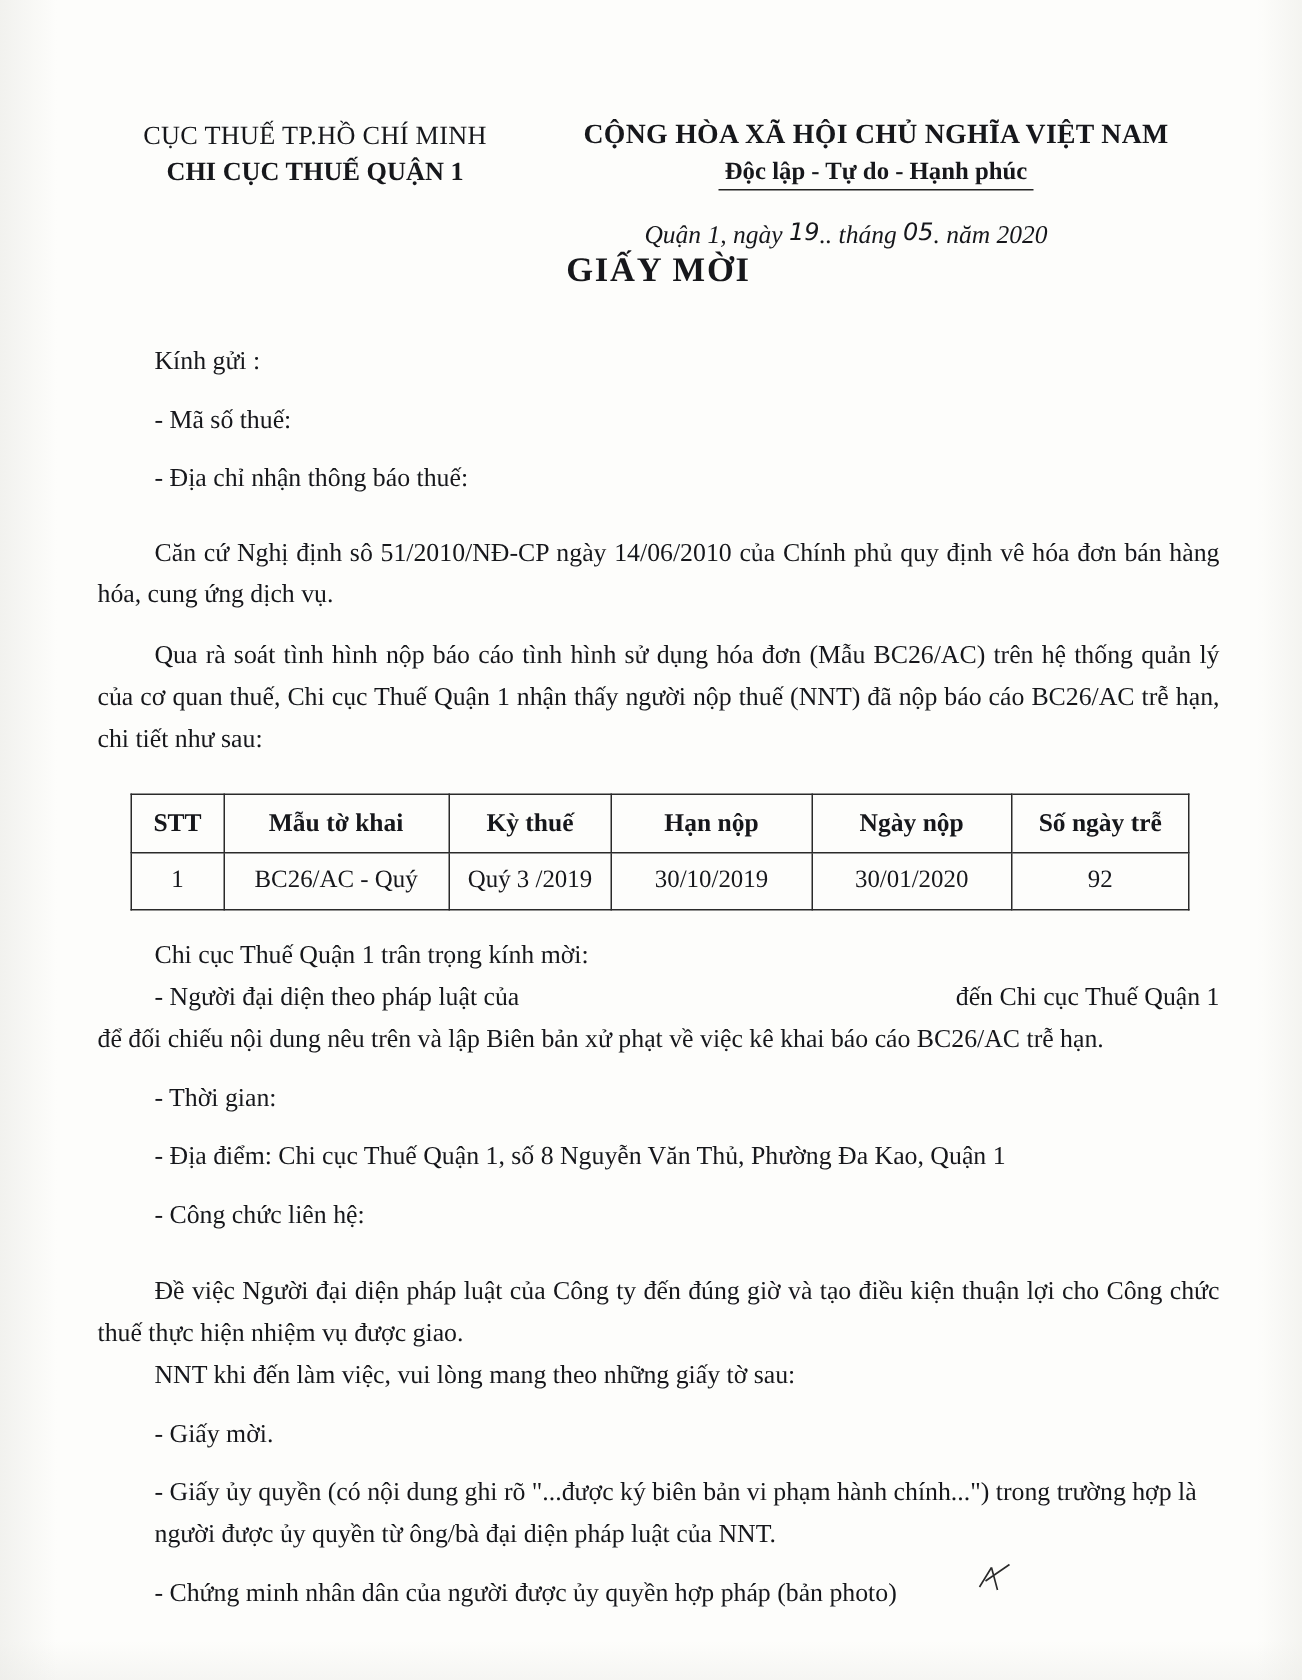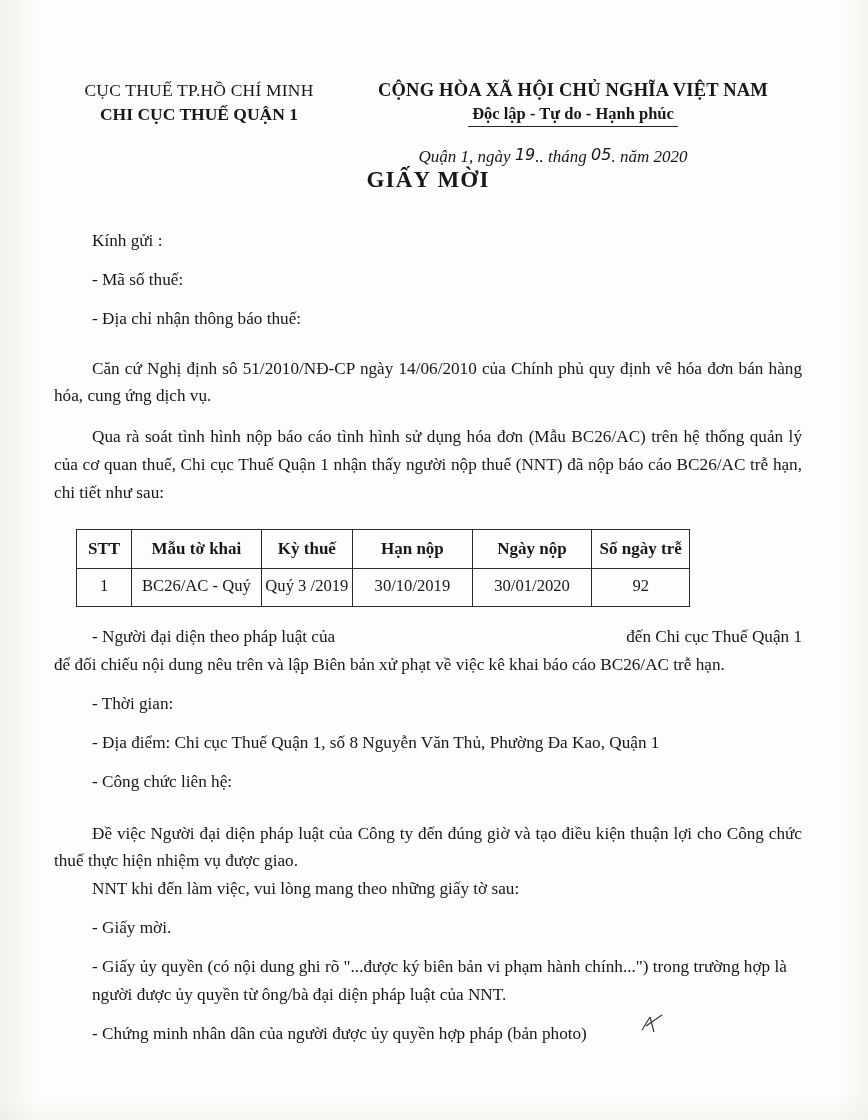--- a/index.html
+++ b/index.html
@@ -26,21 +26,21 @@
     position: absolute;
     left: 0; top: 0; right: 0; bottom: 0;
     background:
       linear-gradient(90deg, rgba(232,232,228,0.55) 0px, rgba(255,255,255,0) 38px),
       linear-gradient(270deg, rgba(235,235,230,0.5) 0px, rgba(255,255,255,0) 30px),
       linear-gradient(0deg, rgba(238,238,234,0.5) 0px, rgba(255,255,255,0) 26px);
     pointer-events: none;
   }
   .content {
     position: absolute;
-    left: 54px;
+    left: 65px;
     top: 60px;
     width: 748px;
   }
 
   
   .header {
     display: flex;
     align-items: flex-start;
     justify-content: flex-start;
   }
@@ -120,21 +120,21 @@
     text-align: justify;
   }
   .para.first {
     margin-top: 22px;
   }
 
   
   table.report {
     margin: 22px 0 0 22px;
     border-collapse: collapse;
-    width: 614px;
+    width: 706px;
     font-size: 16.6px;
   }
   table.report th, table.report td {
     border: 1.1px solid #2a2a2a;
     text-align: center;
     padding: 4px 2px 5px 2px;
   }
   table.report th {
     font-weight: bold;
     font-size: 17px;
@@ -215,20 +215,21 @@
             <td>BC26/AC - Quý</td>
             <td>Quý 3 /2019</td>
             <td>30/10/2019</td>
             <td>30/01/2020</td>
             <td>92</td>
           </tr>
         </tbody>
       </table>
 
       <div class="after-table">
+        <div class="indent">Chi cục Thuế Quận 1 trân trọng kính mời:</div>
 
         <div class="rep-line">
           <span class="left">- Người đại diện theo pháp luật của</span>
           <span class="spacer"></span>
           <span class="right">đến Chi cục Thuế Quận 1</span>
         </div>
         <div>để đối chiếu nội dung nêu trên và lập Biên bản xử phạt về việc kê khai báo cáo BC26/AC trễ hạn.</div>
 
         <div class="dash-line">- Thời gian:</div>
         <div class="dash-line">- Địa điểm: Chi cục Thuế Quận 1, số 8 Nguyễn Văn Thủ, Phường Đa Kao, Quận 1</div>

